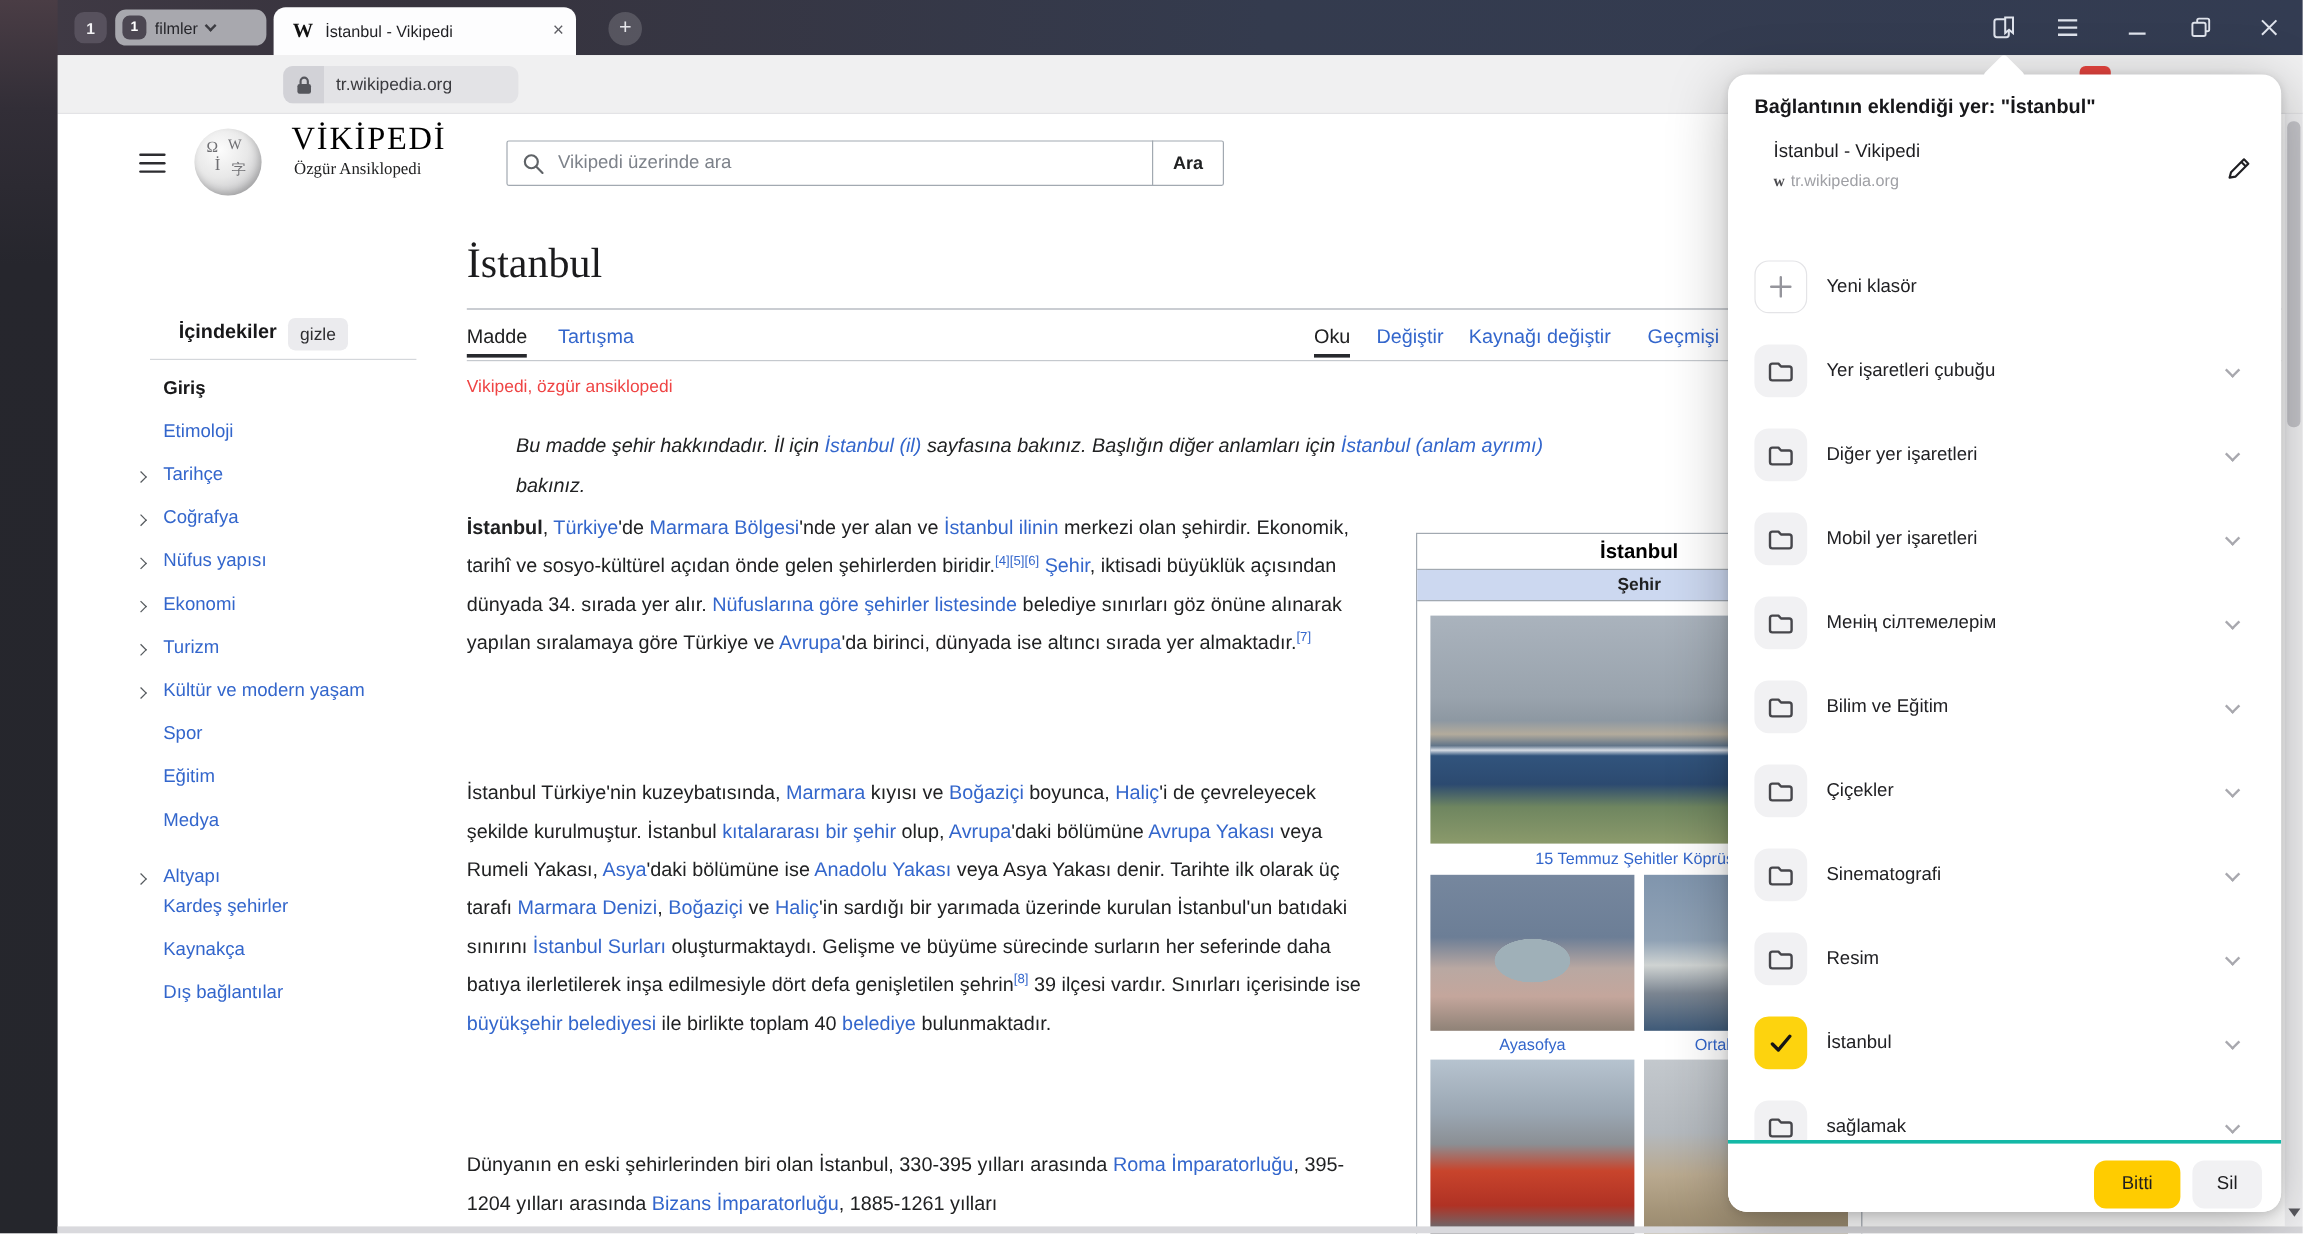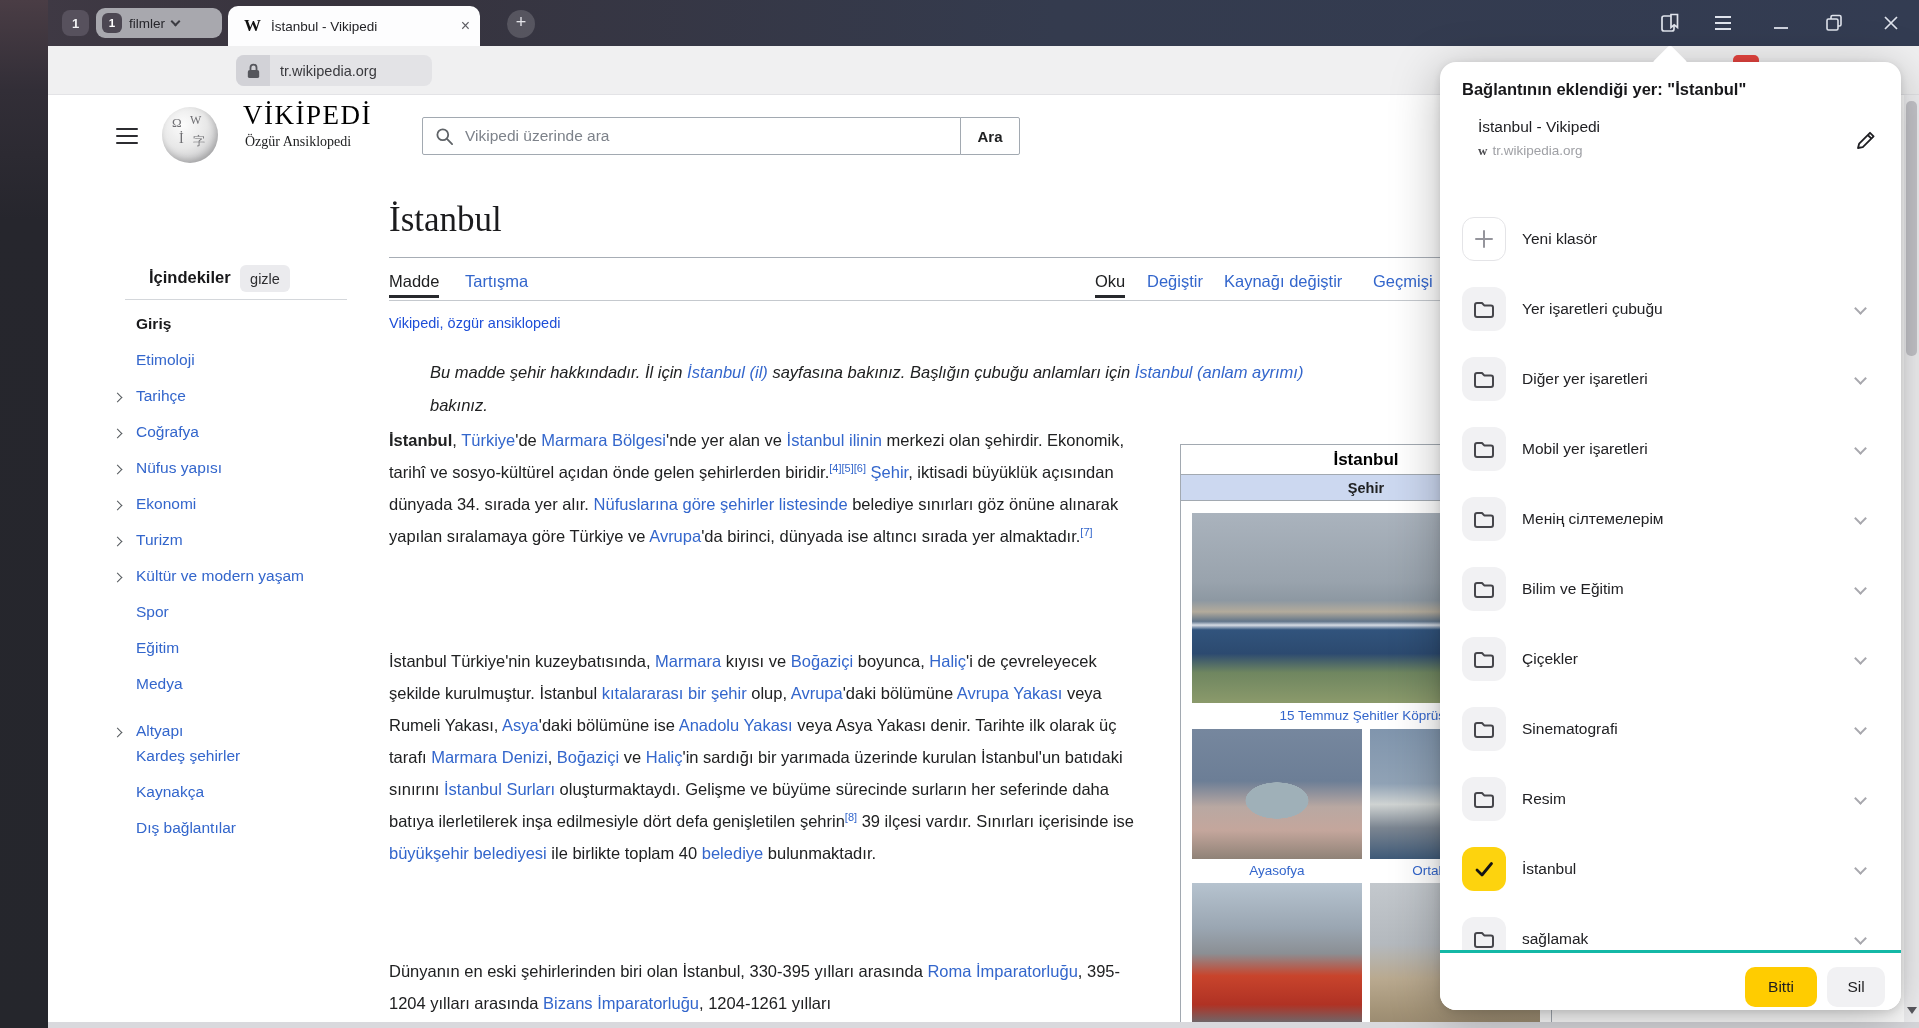--- a/index.html
+++ b/index.html
@@ -90,21 +90,21 @@
   .toc-active { color:#18181a; font-weight:bold; }
 
   
   #art-title { left:389px; top:200px; font-family:"Liberation Serif",serif; font-size:35px; color:#1b1b1d; }
   .hr { height:1px; background:#a7adb5; }
   #hr1 { left:389px; top:257px; width:1512px; }
   #hr2 { left:389px; top:300px; width:1512px; background:#c5c9ce; }
   .wtab { position:absolute; top:272px; font-size:16.5px; white-space:nowrap; }
   .wtab-active { color:#202122; border-bottom:3px solid #27292d; padding-bottom:4px; }
   .wtab-link { color:#3366cc; }
-  #site-sub { left:389px; top:315px; font-size:14.5px; color:#1d4ed8; }
+  #site-sub { left:389px; top:315px; font-size:14.5px; color:#ef4444; }
   #hatnote { left:430px; top:356px; width:1420px; font-size:16.5px; font-style:italic;
     line-height:33px; color:#202122; }
   .para { position:absolute; left:389px; width:753px; font-size:16.5px; line-height:32px; color:#202122; }
 
   
   #infobox { left:1180px; top:444px; width:372px; background:#fff; border:1px solid #a2a9b1; }
   #ib-title { height:30px; line-height:30px; text-align:center; font-weight:bold; font-size:17px;
     color:#000; border-bottom:1px solid #a2a9b1; }
   #ib-type { height:26px; line-height:26px; text-align:center; font-weight:bold; font-size:14.5px;
     color:#202122; background:#ccd8f0; border-bottom:1px solid #a2a9b1; }
@@ -371,27 +371,27 @@
 <div class="wtab wtab-active" style="left:389px">Madde</div>
 <div class="wtab wtab-link" style="left:465px">Tartışma</div>
 <div class="wtab wtab-active" style="left:1095px">Oku</div>
 <div class="wtab wtab-link" style="left:1147px">Değiştir</div>
 <div class="wtab wtab-link" style="left:1224px">Kaynağı değiştir</div>
 <div class="wtab wtab-link" style="left:1373px">Geçmişi</div>
 <div class="abs hr" id="hr2"></div>
 <div class="abs" id="site-sub">Vikipedi, özgür ansiklopedi</div>
 
 <div class="abs" id="hatnote">
-  <div><span>Bu madde şehir hakkındadır. İl için </span><span class="wlink">İstanbul (il)</span><span> sayfasına bakınız. Başlığın çubuğu anlamları için </span><span class="wlink">İstanbul (anlam ayrımı)</span></div>
+  <div><span>Bu madde şehir hakkındadır. İl için </span><span class="wlink">İstanbul (il)</span><span> sayfasına bakınız. Başlığın diğer anlamları için </span><span class="wlink">İstanbul (anlam ayrımı)</span></div>
   <div><span>bakınız.</span></div>
 </div>
 
 <div class="para" style="top:424px"><span style="font-weight: bold;">İstanbul</span><span>, </span><span class="wlink">Türkiye</span><span>'de </span><span class="wlink">Marmara Bölgesi</span><span>'nde yer alan ve </span><span class="wlink">İstanbul ilinin</span><span> merkezi olan şehirdir. Ekonomik, tarihî ve sosyo-kültürel açıdan önde gelen şehirlerden biridir.</span><sup class="ref">[4]</sup><sup class="ref">[5]</sup><sup class="ref">[6]</sup><span> </span><span class="wlink">Şehir</span><span>, iktisadi büyüklük açısından dünyada 34. sırada yer alır. </span><span class="wlink">Nüfuslarına göre şehirler listesinde</span><span> belediye sınırları göz önüne alınarak yapılan sıralamaya göre Türkiye ve </span><span class="wlink">Avrupa</span><span>'da birinci, dünyada ise altıncı sırada yer almaktadır.</span><sup class="ref">[7]</sup></div>
 <div class="para" style="top:645px"><span>İstanbul Türkiye'nin kuzeybatısında, </span><span class="wlink">Marmara</span><span> kıyısı ve </span><span class="wlink">Boğaziçi</span><span> boyunca, </span><span class="wlink">Haliç</span><span>'i de çevreleyecek şekilde kurulmuştur. İstanbul </span><span class="wlink">kıtalararası bir şehir</span><span> olup, </span><span class="wlink">Avrupa</span><span>'daki bölümüne </span><span class="wlink">Avrupa Yakası</span><span> veya Rumeli Yakası, </span><span class="wlink">Asya</span><span>'daki bölümüne ise </span><span class="wlink">Anadolu Yakası</span><span> veya Asya Yakası denir. Tarihte ilk olarak üç tarafı </span><span class="wlink">Marmara Denizi</span><span>, </span><span class="wlink">Boğaziçi</span><span> ve </span><span class="wlink">Haliç</span><span>'in sardığı bir yarımada üzerinde kurulan İstanbul'un batıdaki sınırını </span><span class="wlink">İstanbul Surları</span><span> oluşturmaktaydı. Gelişme ve büyüme sürecinde surların her seferinde daha batıya ilerletilerek inşa edilmesiyle dört defa genişletilen şehrin</span><sup class="ref">[8]</sup><span> 39 ilçesi vardır. Sınırları içerisinde ise </span><span class="wlink">büyükşehir belediyesi</span><span> ile birlikte toplam 40 </span><span class="wlink">belediye</span><span> bulunmaktadır.</span></div>
-<div class="para" style="top:955px"><span>Dünyanın en eski şehirlerinden biri olan İstanbul, 330-395 yılları arasında </span><span class="wlink">Roma İmparatorluğu</span><span>, 395-1204 yılları arasında </span><span class="wlink">Bizans İmparatorluğu</span><span>, 1204-1261 yılları</span></div>
+<div class="para" style="top:955px"><span>Dünyanın en eski şehirlerinden biri olan İstanbul, 330-395 yılları arasında </span><span class="wlink">Roma İmparatorluğu</span><span>, 395-1204 yılları arasında </span><span class="wlink">Bizans İmparatorluğu</span><span>, 1885-1261 yılları</span></div>
 
 <div class="abs" id="infobox">
   <div id="ib-title">İstanbul</div>
   <div id="ib-type">Şehir</div>
   <div id="ib-body">
     <div id="ib-img1"></div>
     <div class="ib-cap">15 Temmuz Şehitler Köprüsü</div>
     <div class="ib-imgrow">
       <div id="ib-img2"></div>
       <div id="ib-img3"></div>

